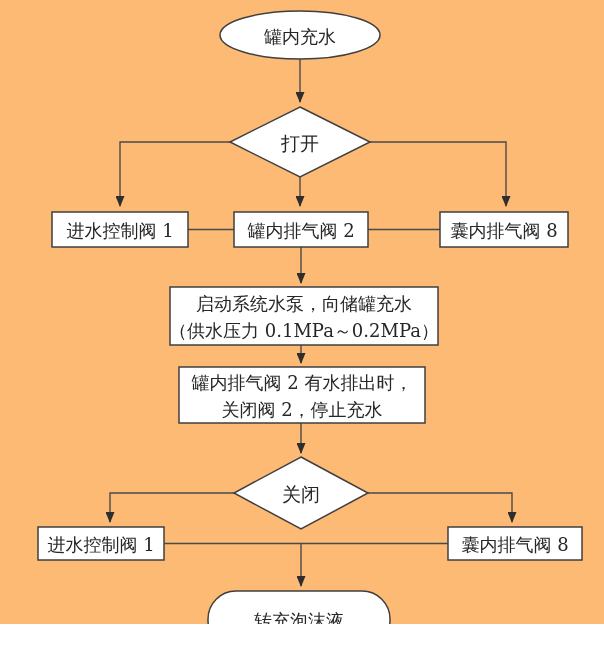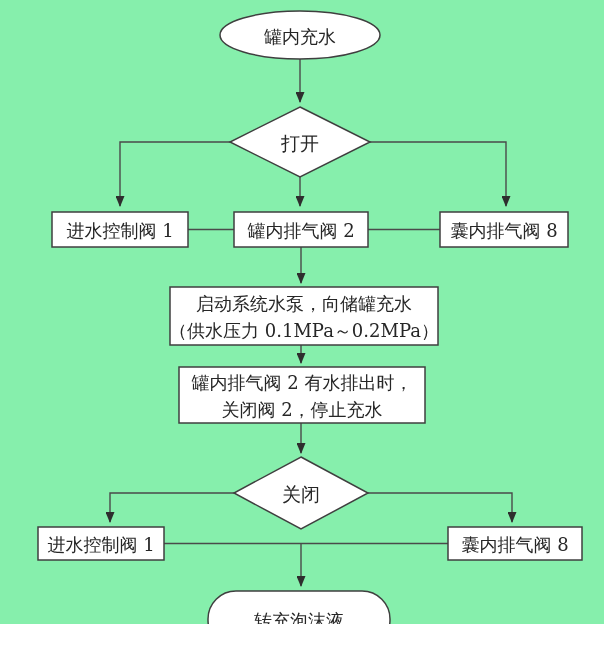--- a/index.html
+++ b/index.html
@@ -3,21 +3,21 @@
 <meta charset="utf-8">
 <style>
   html, body {
     margin: 0;
     padding: 0;
     background: #ffffff;
   }
   .stage {
     width: 604px;
     height: 624px;
-    background: #86efac;
+    background: #fdba74;
     position: relative;
     font-family: "DejaVu Serif", "Liberation Serif", serif;
   }
   svg { display: block; }
   .shape {
     fill: #ffffff;
     stroke: #3f3f3f;
     stroke-width: 1.5;
   }
   .edge {

